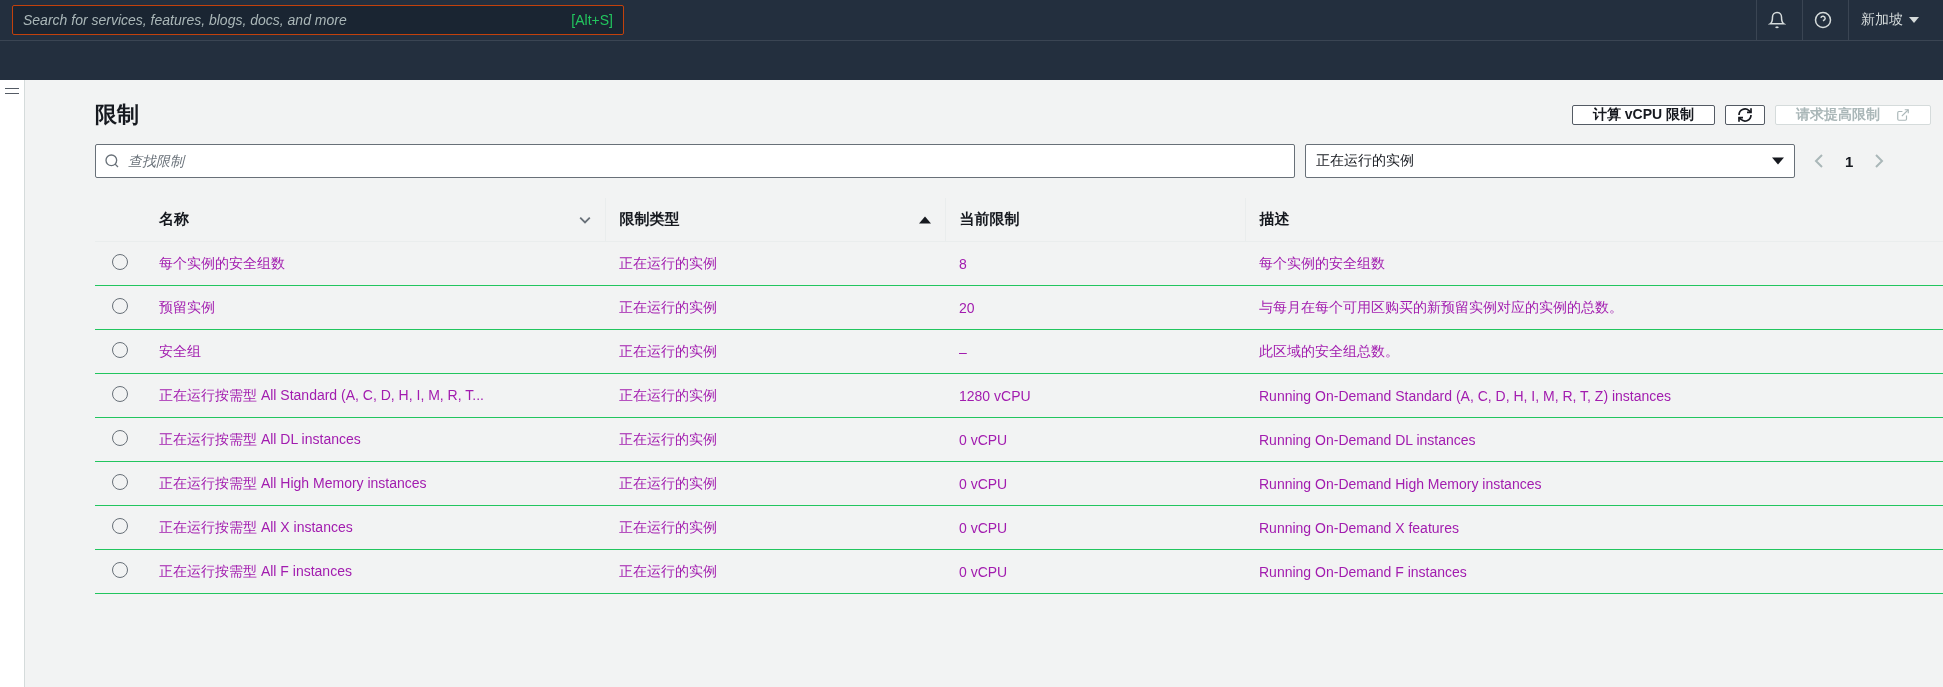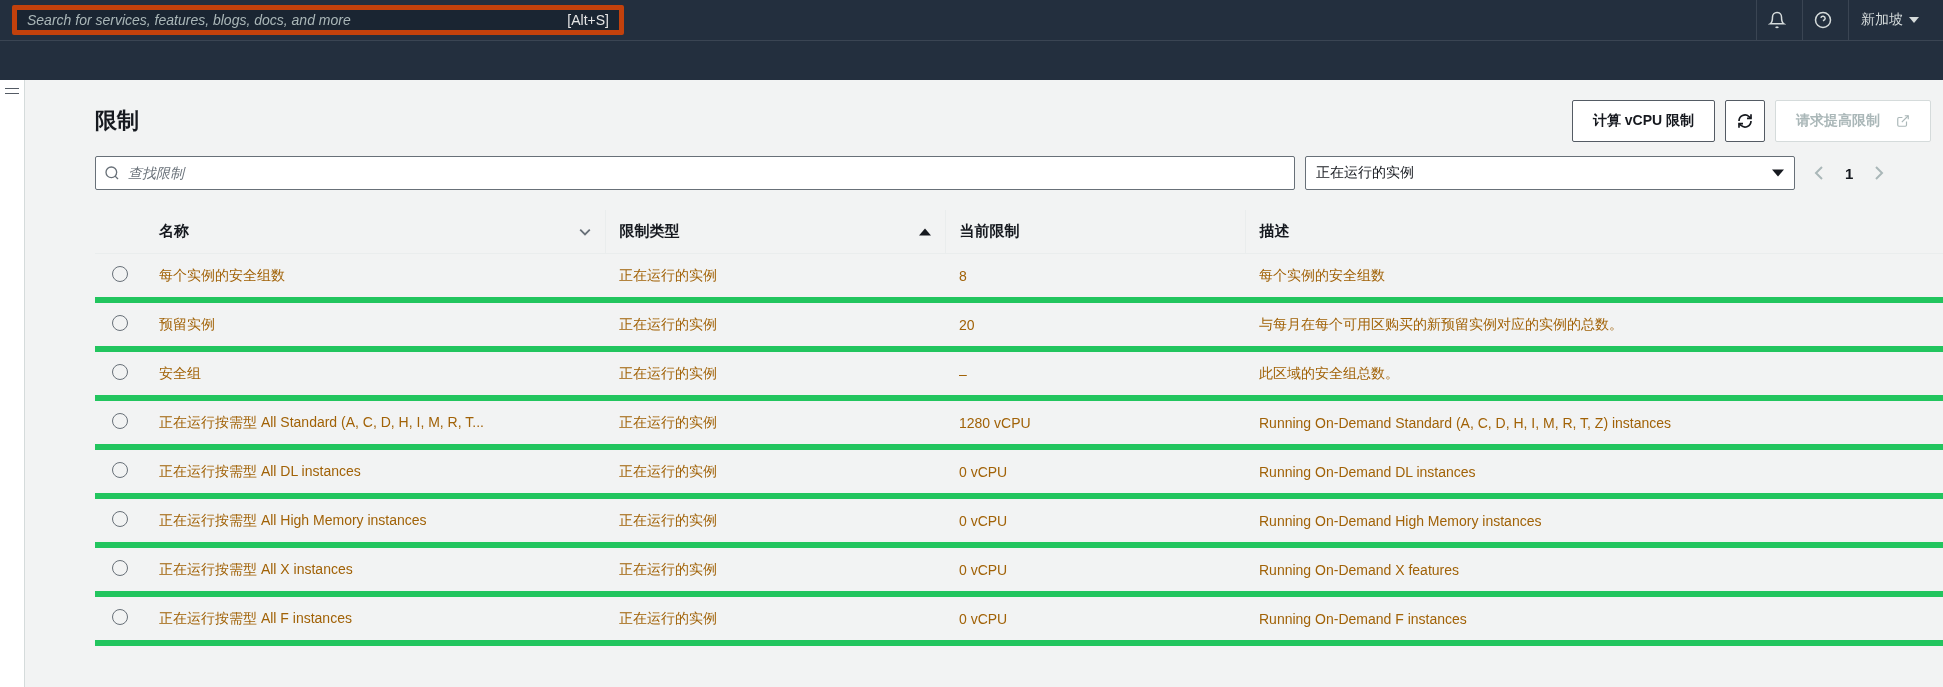--- a/index.html
+++ b/index.html
@@ -18,42 +18,42 @@
       height: 40px;
       display: flex;
       align-items: center;
       justify-content: space-between;
       padding: 0 12px;
       color: #d5dbdb;
     }
     .nav-search-wrap {
       display: flex;
       align-items: center;
-      border: 5px solid #c2410c;
+      border: 1px solid #c2410c;
       border-radius: 2px;
       height: 30px;
       width: 612px;
       padding: 0 10px;
       background: #1a2532;
     }
     .nav-search-input {
       background: transparent;
       border: none;
       color: #d5dbdb;
       font-style: italic;
       font-size: 14px;
       flex: 1;
       outline: none;
     }
     .nav-search-input::placeholder {
       color: #aab7b8;
       font-style: italic;
     }
     .nav-shortcut {
-      color: #e5e5e5;
+      color: #22c55e;
       font-size: 14px;
     }
     .nav-right {
       display: flex;
       align-items: center;
       gap: 6px;
     }
     .nav-icon-btn {
       width: 40px;
       height: 40px;
@@ -125,21 +125,21 @@
     }
     .btn {
       border: 1px solid #545b64;
       background: #fff;
       border-radius: 2px;
       padding: 6px 20px;
       font-size: 14px;
       font-weight: 700;
       cursor: pointer;
       color: #16191f;
-      height: 42px;
+      height: 20px;
       display: inline-flex;
       align-items: center;
       justify-content: center;
     }
     .btn-icon {
       width: 40px;
       padding: 0;
     }
     .btn-disabled {
       color: #aab7b8;
@@ -236,22 +236,22 @@
       display: flex;
       align-items: center;
       justify-content: space-between;
     }
     .col-sep {
       border-left: 1px solid #eaeded;
     }
     .table tbody td {
       font-size: 14px;
       padding: 12px 14px;
-      border-bottom: 6px solid #22c55e;
-      color: #a16207;
+      border-bottom: 1px solid #22c55e;
+      color: #a21caf;
       white-space: nowrap;
       overflow: hidden;
       text-overflow: ellipsis;
     }
     .col-radio { width: 50px; text-align: center; }
     .col-name { width: 460px; max-width: 460px; }
     .col-type { width: 340px; }
     .col-limit { width: 300px; }
     .col-desc { }
     .radio-circle {

